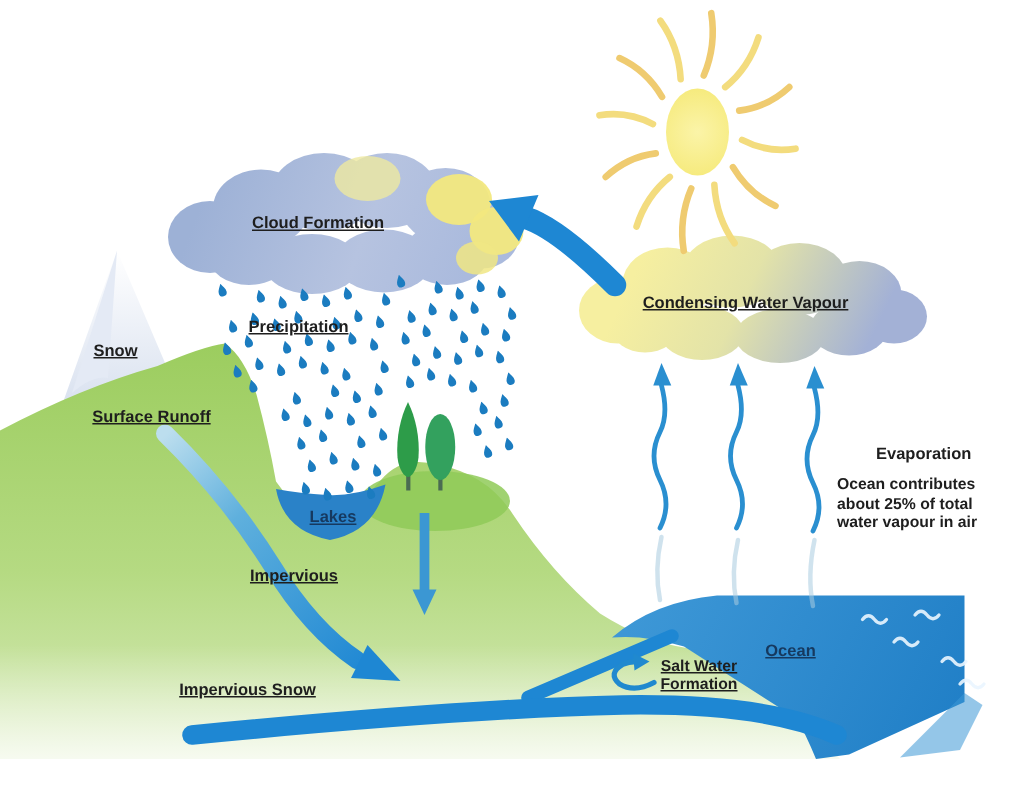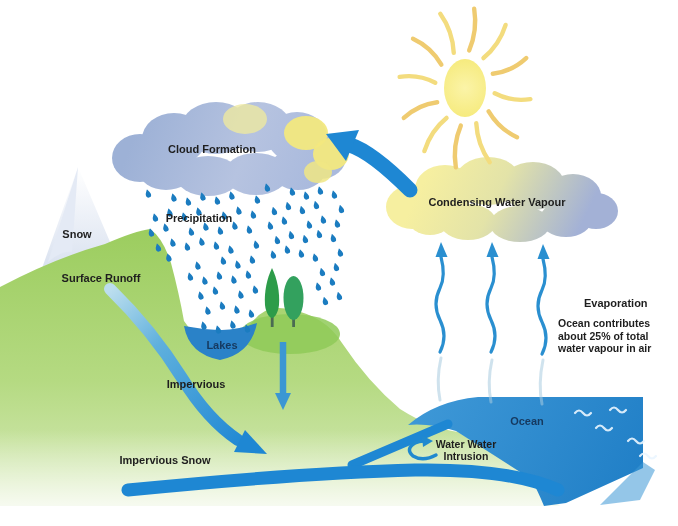--- a/index.html
+++ b/index.html
@@ -1,20 +1,20 @@
 <!DOCTYPE html>
 <html><head>
 <meta charset="utf-8">
 <style>
   html,body{margin:0;padding:0;background:#fff;}
   .stage{position:relative;width:678px;height:526px;background:#ffffff;overflow:hidden;
          font-family:"Liberation Sans",sans-serif;}
   .stage svg{position:absolute;left:0;top:0;}
   .lbl{position:absolute;font:700 11px/12px "Liberation Sans",sans-serif;color:#1e1e1e;
-       transform:translate(-50%,-50%);white-space:nowrap;z-index:5;}
+       transform:translate(-50%,-50%);white-space:nowrap;z-index:5;text-decoration:underline;}
   .lbl.navy{color:#16395f;}
   .lbl.wrap{white-space:normal;text-align:center;font-size:10.5px;line-height:12px;}
   #evap-note{position:absolute;left:558px;top:317px;width:98px;z-index:5;
              font:700 10.5px/12.5px "Liberation Sans",sans-serif;color:#1e1e1e;}
   #evap-title{position:absolute;left:558px;top:297px;z-index:5;
               font:700 11px "Liberation Sans",sans-serif;color:#1e1e1e;padding-left:26px;}
 </style>
 </head>
 <body>
 
@@ -270,18 +270,18 @@
 </svg>
 
 <div class="lbl" style="left:77px;top:234px">Snow</div>
 <div class="lbl" style="left:212px;top:149px">Cloud Formation</div>
 <div class="lbl" style="left:199px;top:218px">Precipitation</div>
 <div class="lbl" style="left:101px;top:278px">Surface Runoff</div>
 <div class="lbl navy" style="left:222px;top:345px">Lakes</div>
 <div class="lbl" style="left:196px;top:384px">Impervious</div>
 <div class="lbl" style="left:165px;top:460px">Impervious Snow</div>
 <div class="lbl" style="left:497px;top:202px">Condensing Water Vapour</div>
-<div class="lbl navy" style="left:527px;top:421px">Ocean</div>
-<div class="lbl wrap" style="left:466px;top:450px;width:72px">Water Water Intrusion</div>
+<div class="lbl navy" style="left:527px;top:434px">Ocean</div>
+<div class="lbl wrap" style="left:466px;top:450px;width:72px">Salt Water Formation</div>
 <div id="evap-title">Evaporation</div>
 <div id="evap-note">Ocean contributes about 25% of total water vapour in air</div>
 
 </div>
 
 </body></html>

